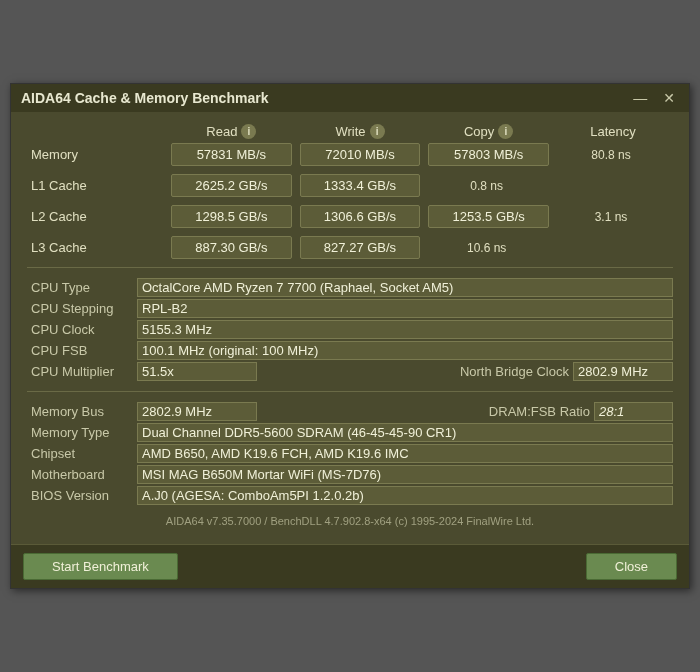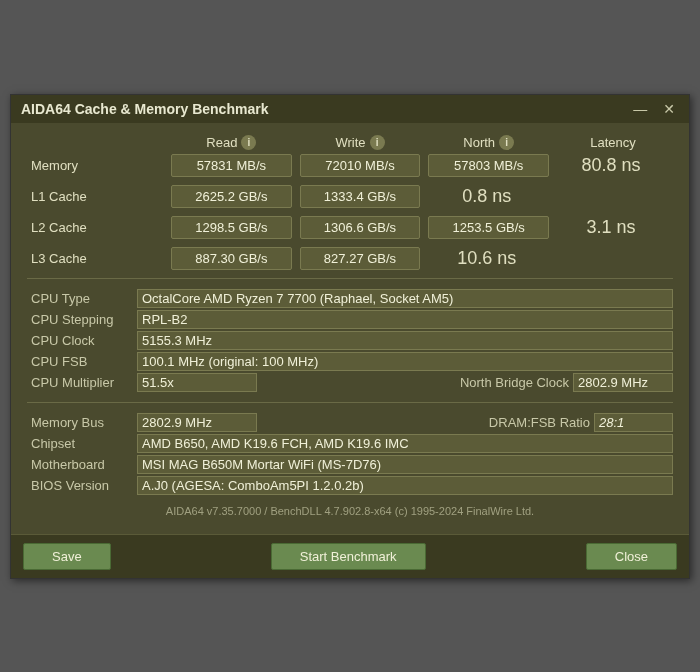--- a/index.html
+++ b/index.html
@@ -95,21 +95,21 @@
       border: 1px solid #7a7a50;
       border-radius: 2px;
       padding: 3px 8px;
       text-align: center;
       color: #f0f0d8;
       font-size: 13px;
     }
     .bench-latency {
       text-align: center;
       color: #e0dfc0;
-      font-size: 18px;
+      font-size: 12px;
       padding-right: 4px;
     }
     .divider {
       border: none;
       border-top: 1px solid #6a6a46;
       margin: 8px 0;
     }
     .footer-text {
       text-align: center;
       color: #a0a080;
@@ -184,21 +184,21 @@
       <div></div>
       <div class="col-label">
         <span>Read</span>
         <span class="info-icon">i</span>
       </div>
       <div class="col-label">
         <span>Write</span>
         <span class="info-icon">i</span>
       </div>
       <div class="col-label">
-        <span>North</span>
+        <span>Copy</span>
         <span class="info-icon">i</span>
       </div>
       <div>Latency</div>
     </div>
 
     <div class="bench-row">
       <div class="bench-row-label">Memory</div>
       <div class="bench-value-box">57831 MB/s</div>
       <div class="bench-value-box">72010 MB/s</div>
       <div class="bench-value-box">57803 MB/s</div>
@@ -260,36 +260,39 @@
 
     <table class="spec-table">
       <tbody>
           <tr>
         <td class="spec-label">Memory Bus</td>
         <td class="spec-value-box" style="width:120px;">2802.9 MHz</td>
         <td class="nb-clock-label">DRAM:FSB Ratio</td>
         <td class="spec-value-box" style="width:79px;font-style:italic;">28:1</td>
       </tr>
       <tr>
+        <td class="spec-label">Memory Type</td>
+        <td colspan="3" class="spec-value-box">Dual Channel DDR5-5600 SDRAM  (46-45-45-90 CR1)</td>
+      </tr>
+      <tr>
         <td class="spec-label">Chipset</td>
         <td colspan="3" class="spec-value-box">AMD B650, AMD K19.6 FCH, AMD K19.6 IMC</td>
       </tr>
       <tr>
         <td class="spec-label">Motherboard</td>
         <td colspan="3" class="spec-value-box">MSI MAG B650M Mortar WiFi (MS-7D76)</td>
       </tr>
       <tr>
         <td class="spec-label">BIOS Version</td>
         <td colspan="3" class="spec-value-box">A.J0  (AGESA: ComboAm5PI 1.2.0.2b)</td>
       </tr>
     </tbody>
       </table>
 
     <div class="footer-text">AIDA64 v7.35.7000 / BenchDLL 4.7.902.8-x64  (c) 1995-2024 FinalWire Ltd.</div>
 
   </div>
 
   <div class="bottom-bar">
-    <button class="bottom-btn">Save</button>
     <button class="bottom-btn primary">Start Benchmark</button>
     <button class="bottom-btn">Close</button>
   </div>
 </div>
 
 </body></html>

